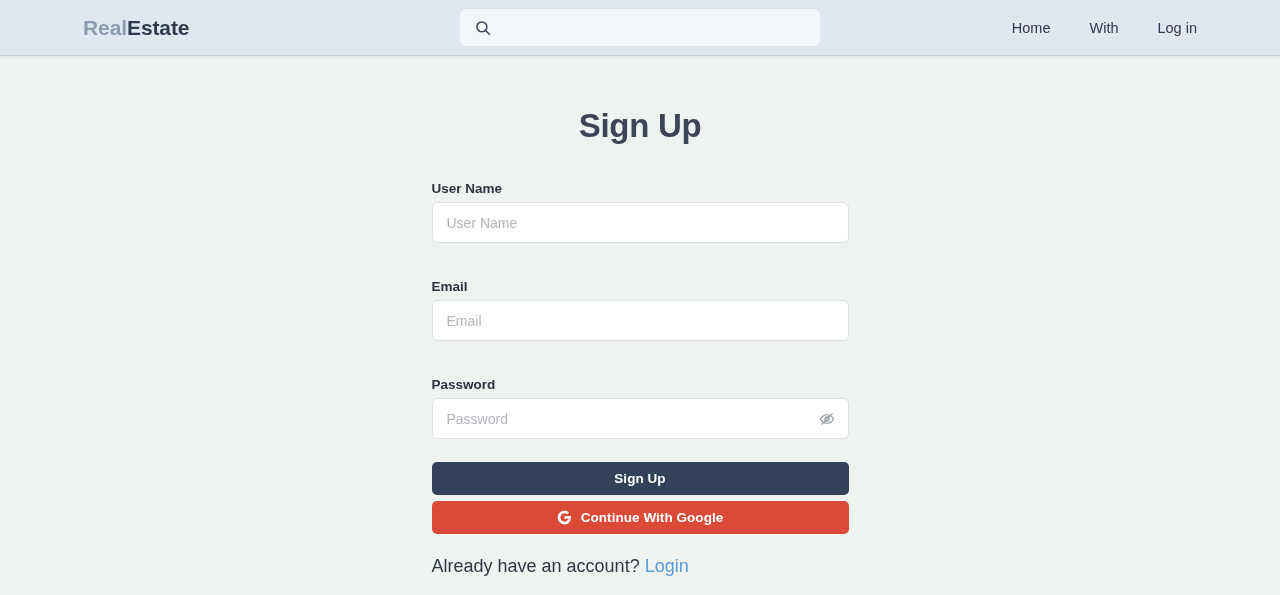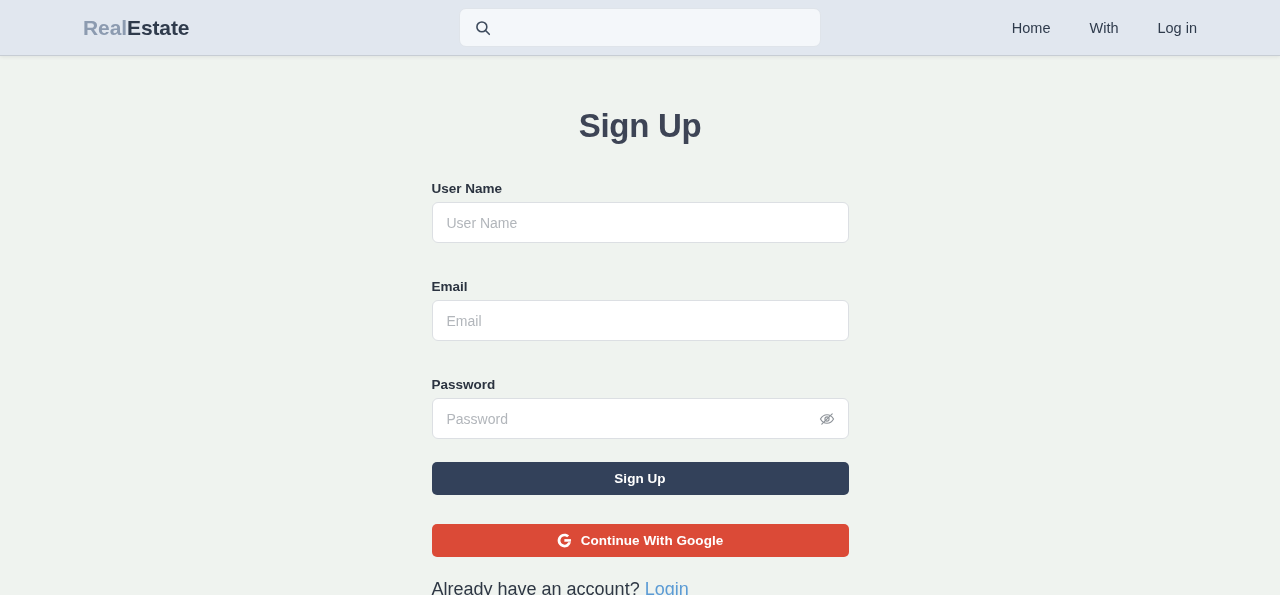--- a/index.html
+++ b/index.html
@@ -177,21 +177,21 @@
     letter-spacing: 0.05px;
   }
 
   .btn-signup {
     background: #33415a;
     margin-top: 23px;
   }
 
   .btn-google {
     background: #db4a37;
-    margin-top: 29px;
+    margin-top: 6px;
   }
 
   .google-g {
     width: 15px;
     height: 15px;
     display: block;
     flex: 0 0 15px;
   }
 
   .login-prompt {

